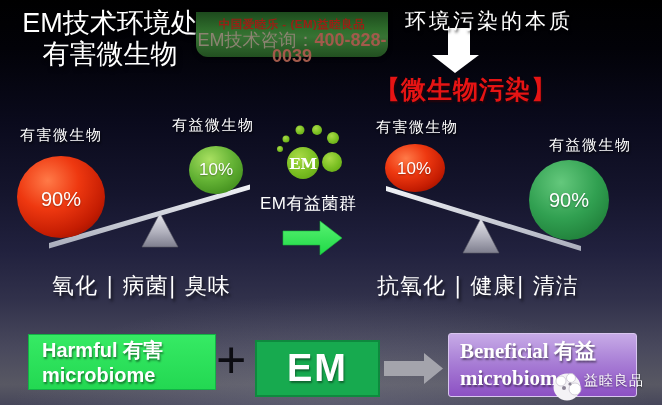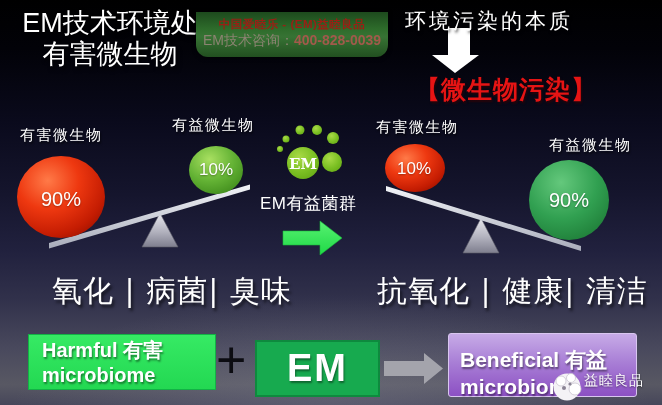--- a/index.html
+++ b/index.html
@@ -21,52 +21,51 @@
     font-size:27px; line-height:31px; color:#fff;
     text-shadow:2px 3px 4px rgba(0,0,0,0.9);
   }
   .banner {
     left:196px; top:12px; width:192px; height:45px; box-sizing:border-box;
     border-radius:0 0 12px 12px; text-align:center; padding-top:4px;
     background:linear-gradient(180deg,#1d4a1d 0%, #2e6c2b 38%, #377334 55%, #224f20 100%);
     box-shadow:0 1px 4px rgba(0,0,0,0.6);
   }
   .banner-line1 { font-size:11.5px; font-weight:bold; color:#992015; line-height:16px; letter-spacing:0.5px; }
-  .banner-line2 { font-size:14px; line-height:16px; }
+  .banner-line2 { font-size:18px; line-height:16px; }
   .banner-line2 .lbl { color:#8b8371; }
   .banner-line2 .phone { color:#a25a4b; font-weight:bold; }
 
   .pollution-heading {
     left:405px; top:7px; font-size:21px; color:#fff;
     font-family:"DejaVu Serif", serif; letter-spacing:3px; white-space:nowrap;
     text-shadow:1px 2px 3px rgba(0,0,0,0.8);
   }
   .pollution-subheading {
     left:375px; top:73px; font-size:25px; font-weight:bold; color:#e61414;
     font-family:"DejaVu Serif", serif; letter-spacing:1px; white-space:nowrap;
     text-shadow:1px 2px 2px rgba(60,0,0,0.6);
-    margin-left:40px;
   }
 
   .scale-label {
     font-size:15px; color:#fff; font-family:"DejaVu Serif", serif;
     letter-spacing:1.5px; white-space:nowrap; text-shadow:1px 2px 2px rgba(0,0,0,0.7);
   }
   .pct {
     color:#fff; transform:translate(-50%,-50%); white-space:nowrap;
     text-shadow:0 1px 2px rgba(0,0,0,0.35);
   }
   .em-badge {
     left:303px; top:164px; transform:translate(-50%,-50%);
     font-family:"DejaVu Serif", serif; font-weight:bold; font-size:15px; color:#fff;
   }
   .em-caption { left:260px; top:192px; font-size:17px; color:#fff; letter-spacing:0.5px; white-space:nowrap; }
 
   .caption {
-    font-size:30px; color:#fff; font-family:"DejaVu Serif", serif;
+    font-size:22px; color:#fff; font-family:"DejaVu Serif", serif;
     letter-spacing:1px; white-space:nowrap; text-shadow:2px 3px 3px rgba(0,0,0,0.6);
   }
 
   .harmful-box {
     left:28px; top:334px; width:188px; height:56px; box-sizing:border-box;
     background:linear-gradient(180deg,#36ea64 0%, #23d852 100%);
     border:1px solid #12b245; padding:3px 16px 0 13px; z-index:3;
   }
   .box-line {
     font-weight:bold; color:#fff; font-size:20px; line-height:25px;
@@ -75,21 +74,21 @@
   .plus-sign { left:216px; top:328px; font-size:52px; color:#0c0c12; z-index:3; line-height:64px; }
   .em-box {
     left:255px; top:340px; width:125px; height:57px; box-sizing:border-box;
     background:#17aa4f; border:2px solid #0e8a3e;
     display:flex; align-items:center; justify-content:center; z-index:3;
   }
   .em-box-text { font-size:38px; font-weight:bold; color:#fff; letter-spacing:2px; text-shadow:1px 2px 2px rgba(0,0,0,0.4); }
   .beneficial-box {
     left:448px; top:333px; width:189px; height:64px; box-sizing:border-box;
     background:linear-gradient(180deg,#c7abe7 0%, #a97fd6 45%, #8c50c3 100%);
-    border:1px solid #d9c6f0; border-radius:3px; padding:12px 0 0 11px; z-index:3;
+    border:1px solid #d9c6f0; border-radius:3px; padding:4px 0 0 11px; z-index:3;font-family:Liberation Serif, serif;
   }
   .beneficial-box .box-line { font-size:21px; line-height:27px; }
 
   .logo-svg { position:absolute; left:551px; top:369px; z-index:5; }
   .watermark-text {
     left:584px; top:372px; font-size:14px; color:#fff; letter-spacing:1px;
     white-space:nowrap; z-index:5; text-shadow:0 1px 2px rgba(0,0,0,0.5);
   }
 </style>
 </head>

